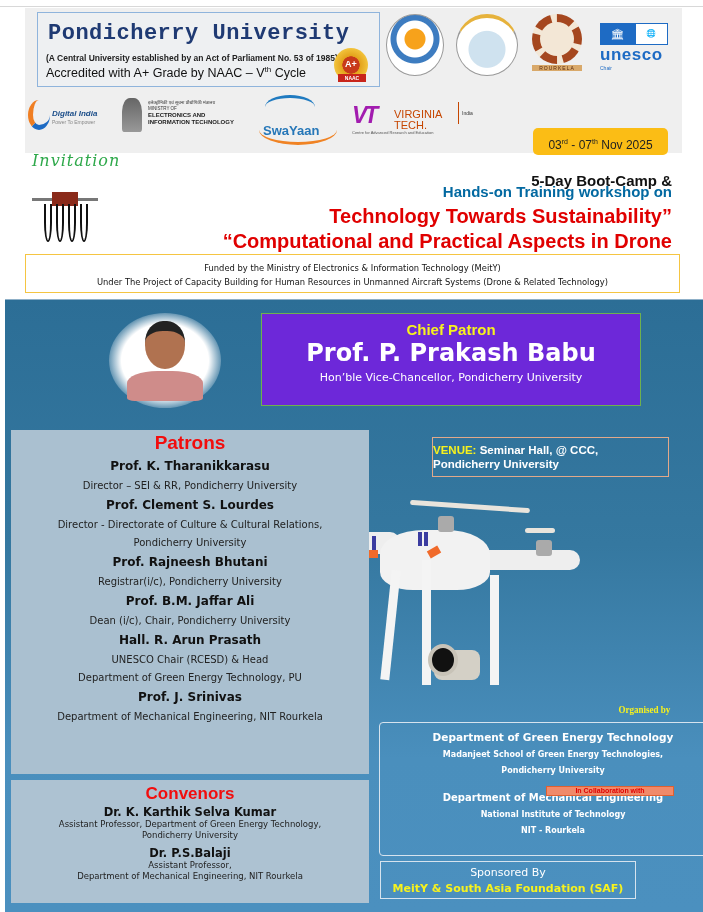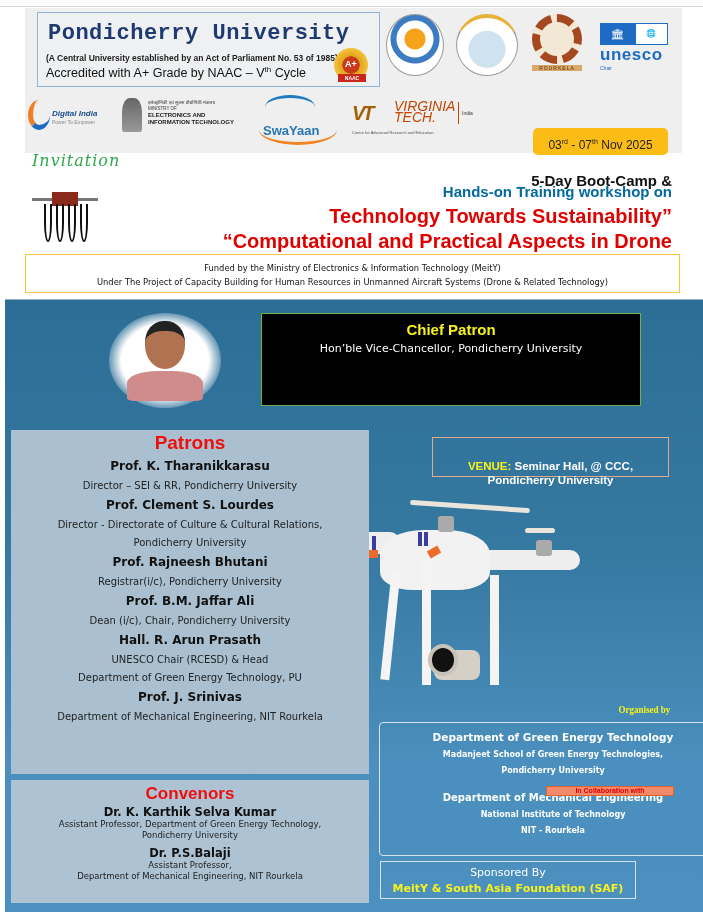--- a/index.html
+++ b/index.html
@@ -31,54 +31,54 @@
   .di-t2 { position:absolute; left:24px; top:19px; font-size:5px; color:#888; white-space:nowrap; }
   .meity { position:absolute; left:122px; top:98px; }
   .emblem { position:absolute; left:0; top:0; width:20px; height:34px; background:linear-gradient(#666,#999); border-radius:40% 40% 10% 10%; }
   .meity-t { position:absolute; left:26px; top:2px; font-size:4.5px; color:#333; white-space:nowrap; line-height:6px; }
   .meity-t b { font-size:6px; color:#1a1a1a; }
   .swayaan { position:absolute; left:255px; top:93px; width:80px; height:50px; }
   .sw-text { position:absolute; left:8px; top:30px; font-size:13px; color:#2677b8; font-weight:bold; }
   .sw-arc { position:absolute; left:4px; top:22px; width:78px; height:30px; border-bottom:3px solid #f08324; border-radius:0 0 50% 50%; }
   .sw-drone { position:absolute; left:10px; top:2px; width:50px; height:24px; border-top:3px solid #1f7ac0; border-radius:50%; }
   .vt { position:absolute; left:352px; top:100px; }
-  .vt-mark { position:absolute; left:0; top:2px; font-size:20px; font-weight:bold; font-style:italic; color:#a16207; letter-spacing:-3px; }
-  .vt-t { position:absolute; left:42px; top:1px; font-size:14px; color:#c64600; line-height:11px;font-style:italic; }
+  .vt-mark { position:absolute; left:0; top:2px; font-size:23px; font-weight:bold; font-style:italic; color:#a21caf; letter-spacing:-3px; }
+  .vt-t { position:absolute; left:42px; top:9px; font-size:11px; color:#c64600; line-height:11px; }
   .vt-bar { position:absolute; left:106px; top:2px; width:1px; height:22px; background:#c64600; }
   .vt-india { position:absolute; left:110px; top:10px; font-size:5px; color:#333; }
   .vt-sub { position:absolute; left:0; top:30px; font-size:4px; color:#555; white-space:nowrap; }
   .date-pill { position:absolute; left:533px; top:128px; width:135px; height:27px; background:#fbbd15; border-radius:5px; font-size:12px; color:#222; text-align:center; line-height:27px; }
   .date-pill sup { font-size:7px; }
   .invitation { position:absolute; left:32px; top:151px; font-family:"DejaVu Serif", serif; font-size:16px; color:#2fa94b; font-style:italic; letter-spacing:1px; }
   .quad { position:absolute; left:30px; top:178px; width:70px; height:70px; }
   .quad-arm { position:absolute; left:2px; top:20px; width:66px; height:3px; background:#777; }
   .quad-body { position:absolute; left:22px; top:14px; width:26px; height:14px; background:#8a2a1a; }
   .quad-leg { position:absolute; top:26px; width:8px; height:38px; border:2px solid #111; border-top:none; border-radius:0 0 50% 50%; }
   .title1 { position:absolute; right:31px; top:172px; font-size:15px; font-weight:bold; color:#111; }
   .title2 { position:absolute; right:31px; top:183px; font-size:15px; font-weight:bold; color:#0369a1; }
   .title3 { position:absolute; right:31px; top:204px; font-size:20px; font-weight:bold; color:#e00000; text-align:right; line-height:25px; white-space:nowrap; }
   .fund-box { position:absolute; left:25px; top:254px; width:655px; height:39px; border:1px solid #f5c542; background:#fff; text-align:center; padding-top:6px; }
   .fund-box div { font-size:9.5px; color:#111; line-height:14px; font-family:"DejaVu Sans", sans-serif; transform:scaleX(0.88); }
   .blue { position:absolute; left:5px; top:299px; width:698px; height:613px; background:linear-gradient(180deg,#2c6e96 0%,#3578a0 40%,#4a8fbd 75%,#4b90bf 100%); border-top:1px solid #8fb0c8; }
   .portrait { position:absolute; left:109px; top:313px; width:112px; height:95px; border-radius:50%; background:radial-gradient(ellipse at center, #fff 55%, rgba(255,255,255,0.2) 72%, rgba(255,255,255,0) 78%); }
   .portrait-head { position:absolute; left:36px; top:8px; width:40px; height:48px; border-radius:45% 45% 50% 50%; background:#b07250; border-top:10px solid #222; }
   .portrait-body { position:absolute; left:18px; top:58px; width:76px; height:30px; background:#cf8c8a; border-radius:40% 40% 10% 10%; }
-  .chief-box { position:absolute; left:261px; top:313px; width:380px; height:93px; background:#000000; border:1px solid #6fb04f; text-align:center; }
+  .chief-box { position:absolute; left:261px; top:313px; width:380px; height:93px; background:#6d28d9; border:1px solid #6fb04f; text-align:center; }
   .chief-label { margin-top:7px; font-size:15px; font-weight:bold; color:#f7f21d; }
   .chief-name { font-family:"DejaVu Sans", sans-serif; font-size:24px; font-weight:bold; color:#fff; margin-top:1px; }
   .chief-role { font-family:"DejaVu Sans", sans-serif; font-size:11px; color:#fff; margin-top:4px; }
   .patrons { position:absolute; left:11px; top:430px; width:358px; height:344px; background:#aac0d0; text-align:center; font-family:"DejaVu Sans", sans-serif; }
   .sec-head { font-family:"Liberation Sans", sans-serif; font-size:19px; font-weight:bold; color:#f20d0d; margin-top:2px; }
   .p-name { font-size:12px; font-weight:bold; color:#111; margin-top:5px; }
   .p-role { font-size:10px; color:#222; margin-top:6px; line-height:14px;}
   .p-role + .p-role { margin-top:4px; }
   .convenors { position:absolute; left:11px; top:780px; width:358px; height:123px; background:#adc2d2; text-align:center; font-family:"DejaVu Sans", sans-serif; }
   .c-name { font-size:11.5px; font-weight:bold; color:#111; margin-top:1px; }
   .c-role { font-size:8.5px; color:#222; line-height:11px; }
-  .venue { position:absolute; left:432px; top:437px; width:237px; height:40px; border:1.5px solid #e2a98a; text-align:center; font-size:11.5px; font-weight:bold; color:#fff; padding-top:21px; line-height:14px; }
+  .venue { position:absolute; left:432px; top:437px; width:237px; height:40px; border:1.5px solid #e2a98a; font-size:11.5px; font-weight:bold; color:#fff; padding-top:5px; line-height:14px; }
   .venue span.vl { color:#f7f21d; }
   .drone { position:absolute; left:300px; top:480px; width:330px; height:220px; }
   .d-body { position:absolute; left:80px; top:50px; width:110px; height:60px; background:#f2f2f2; border-radius:40% 40% 30% 30%; }
   .d-armL { position:absolute; left:0; top:52px; width:100px; height:22px; background:#eee; border-radius:10px; }
   .d-armR { position:absolute; left:170px; top:70px; width:110px; height:20px; background:#eee; border-radius:10px; }
   .d-prop { position:absolute; height:5px; background:#e9e4dc; border-radius:3px; }
   .d-motor { position:absolute; width:16px; height:16px; background:#aaa; border-radius:3px; }
   .d-stripe { position:absolute; width:4px; height:14px; background:#3b3ca0; }
   .d-leg { position:absolute; width:9px; background:#f4f4f4; }
   .d-cam { position:absolute; left:134px; top:170px; width:46px; height:30px; background:#d4d0c6; border-radius:8px; }
@@ -180,20 +180,21 @@
 </div>
 
 <div class="blue"></div>
 
 <div class="portrait">
   <div class="portrait-body"></div>
   <div class="portrait-head"></div>
 </div>
 <div class="chief-box">
   <div class="chief-label">Chief Patron</div>
+  <div class="chief-name">Prof. P. Prakash Babu</div>
   <div class="chief-role">Hon’ble Vice-Chancellor, Pondicherry University</div>
 </div>
 
 <div class="drone">
   <div class="d-prop" style="left:110px;top:24px;width:120px;transform:rotate(4deg)"></div>
   <div class="d-prop" style="left:0;top:36px;width:50px;transform:rotate(-6deg)"></div>
   <div class="d-prop" style="left:225px;top:48px;width:30px;"></div>
   <div class="d-armL"></div>
   <div class="d-armR"></div>
   <div class="d-body"></div>

